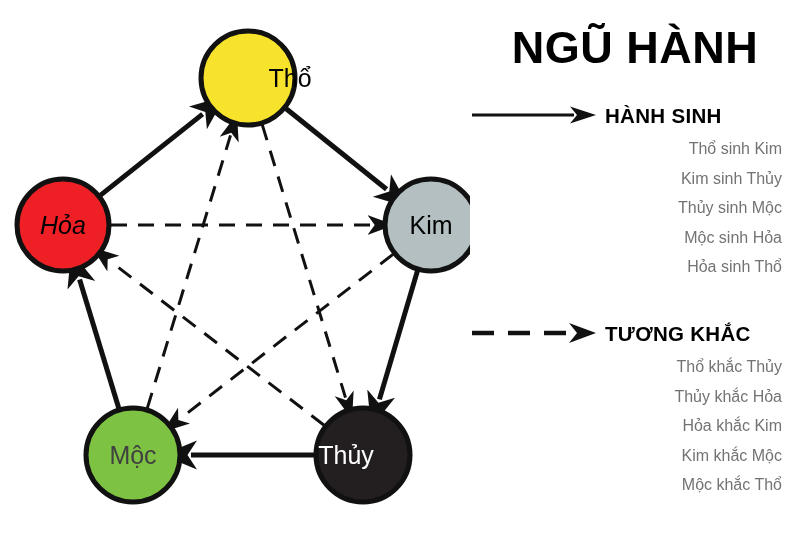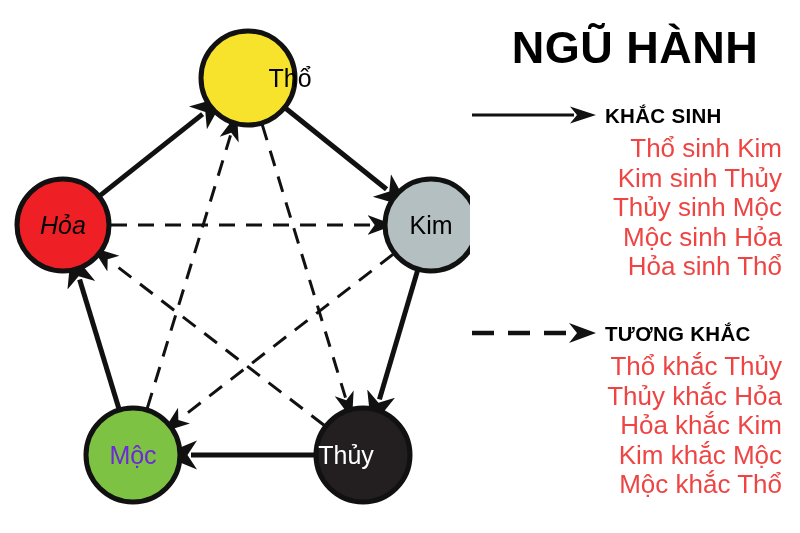--- a/index.html
+++ b/index.html
@@ -83,23 +83,23 @@
   }
   .legend-list {
     position: absolute;
     left: 0;
     top: 34px;
     width: 312px;
     text-align: right;
     padding-right: 18px;
   }
   .legend-list div {
-    font-size: 26px;
+    font-size: 16px;
     line-height: 29.5px;
-    color: #ef4444;
+    color: #737373;
     white-space: nowrap;
   }
   #block-sinh { left: 0; top: 100px; }
   #block-khac { left: 0; top: 318px; }
 </style>
 </head>
 <body>
 
 <div id="root">
 
@@ -134,36 +134,36 @@
           <circle cx="363" cy="455" r="47" fill="#231F20" stroke="#111111" stroke-width="5"></circle>
           <circle cx="133" cy="455" r="47" fill="#7DC242" stroke="#111111" stroke-width="5"></circle>
           <circle cx="63" cy="225" r="46" fill="#EE2026" stroke="#111111" stroke-width="5"></circle>
         </g>
     </svg>
 
     <div id="node-labels">
         <div class="node-label" style="left: 248px; top: 78px; color: rgb(0, 0, 0); margin-left: 42px;">Thổ</div>
         <div class="node-label" style="left: 431px; top: 225px; color: rgb(0, 0, 0); text-align: center;">Kim</div>
         <div class="node-label" style="left: 346px; top: 455px; color: rgb(255, 255, 255);">Thủy</div>
-        <div class="node-label" style="left: 133px; top: 455px; color: #6d28d9;">Mộc</div>
+        <div class="node-label" style="left: 133px; top: 455px; color: #404040;">Mộc</div>
         <div class="node-label" style="left: 63px; top: 225px; color: rgb(0, 0, 0); font-style: italic;">Hỏa</div>
       </div>
   </div>
 
   <div id="panel">
 
     <div id="main-title">NGŨ HÀNH</div>
 
     <div class="legend-block" id="block-sinh">
       <div class="legend-head">
         <svg class="legend-arrow-svg" width="130" height="30" viewBox="0 0 130 30">
           <line x1="2" y1="15" x2="104" y2="15" stroke="#111111" stroke-width="3"></line>
           <path d="M100,6.5 L126,15 L100,23.5 L107,15 Z" fill="#111111"></path>
         </svg>
-        <div class="legend-head-label">KHẮC SINH</div>
+        <div class="legend-head-label">HÀNH SINH</div>
       </div>
       <div class="legend-list" id="list-sinh">
           <div>Thổ sinh Kim</div>
           <div>Kim sinh Thủy</div>
           <div>Thủy sinh Mộc</div>
           <div>Mộc sinh Hỏa</div>
           <div>Hỏa sinh Thổ</div>
         </div>
     </div>
 

